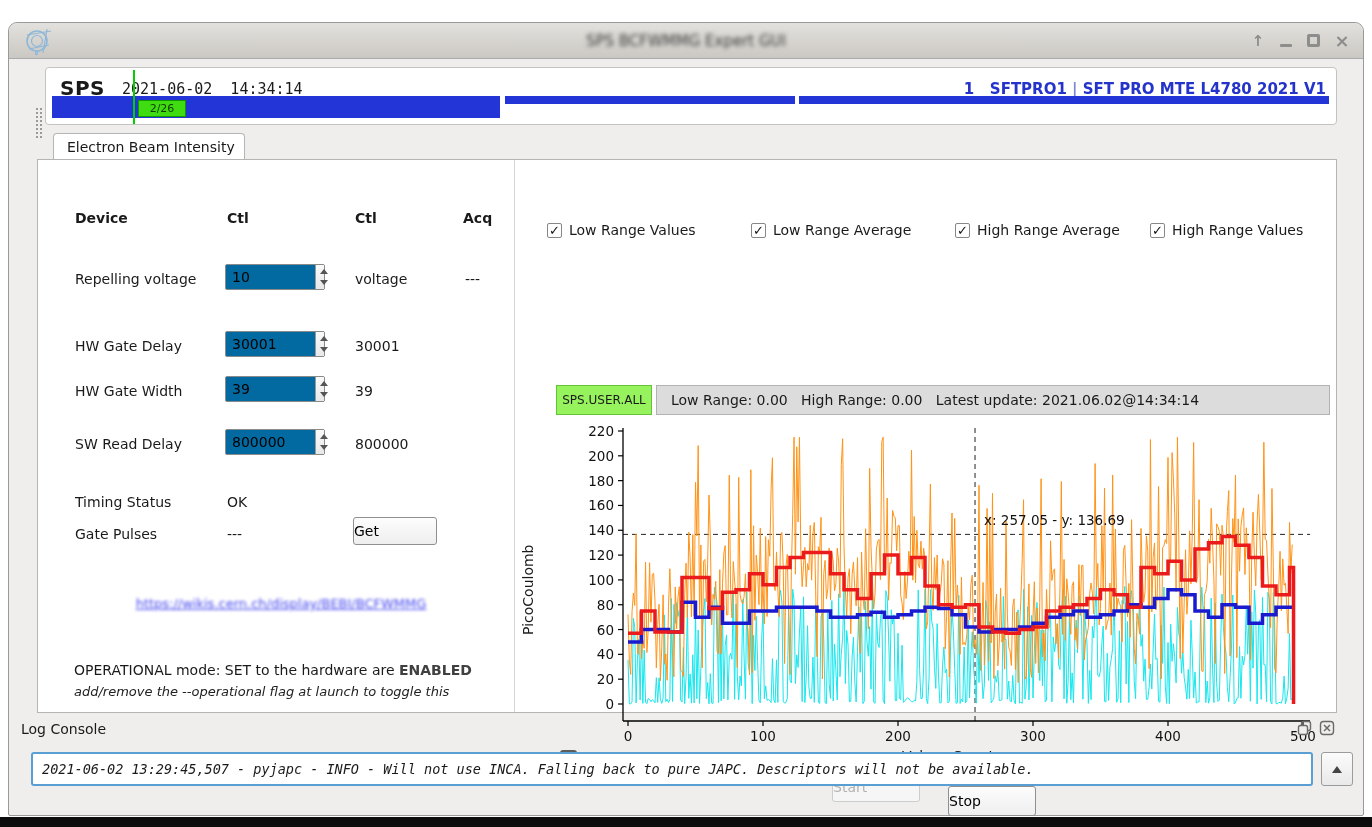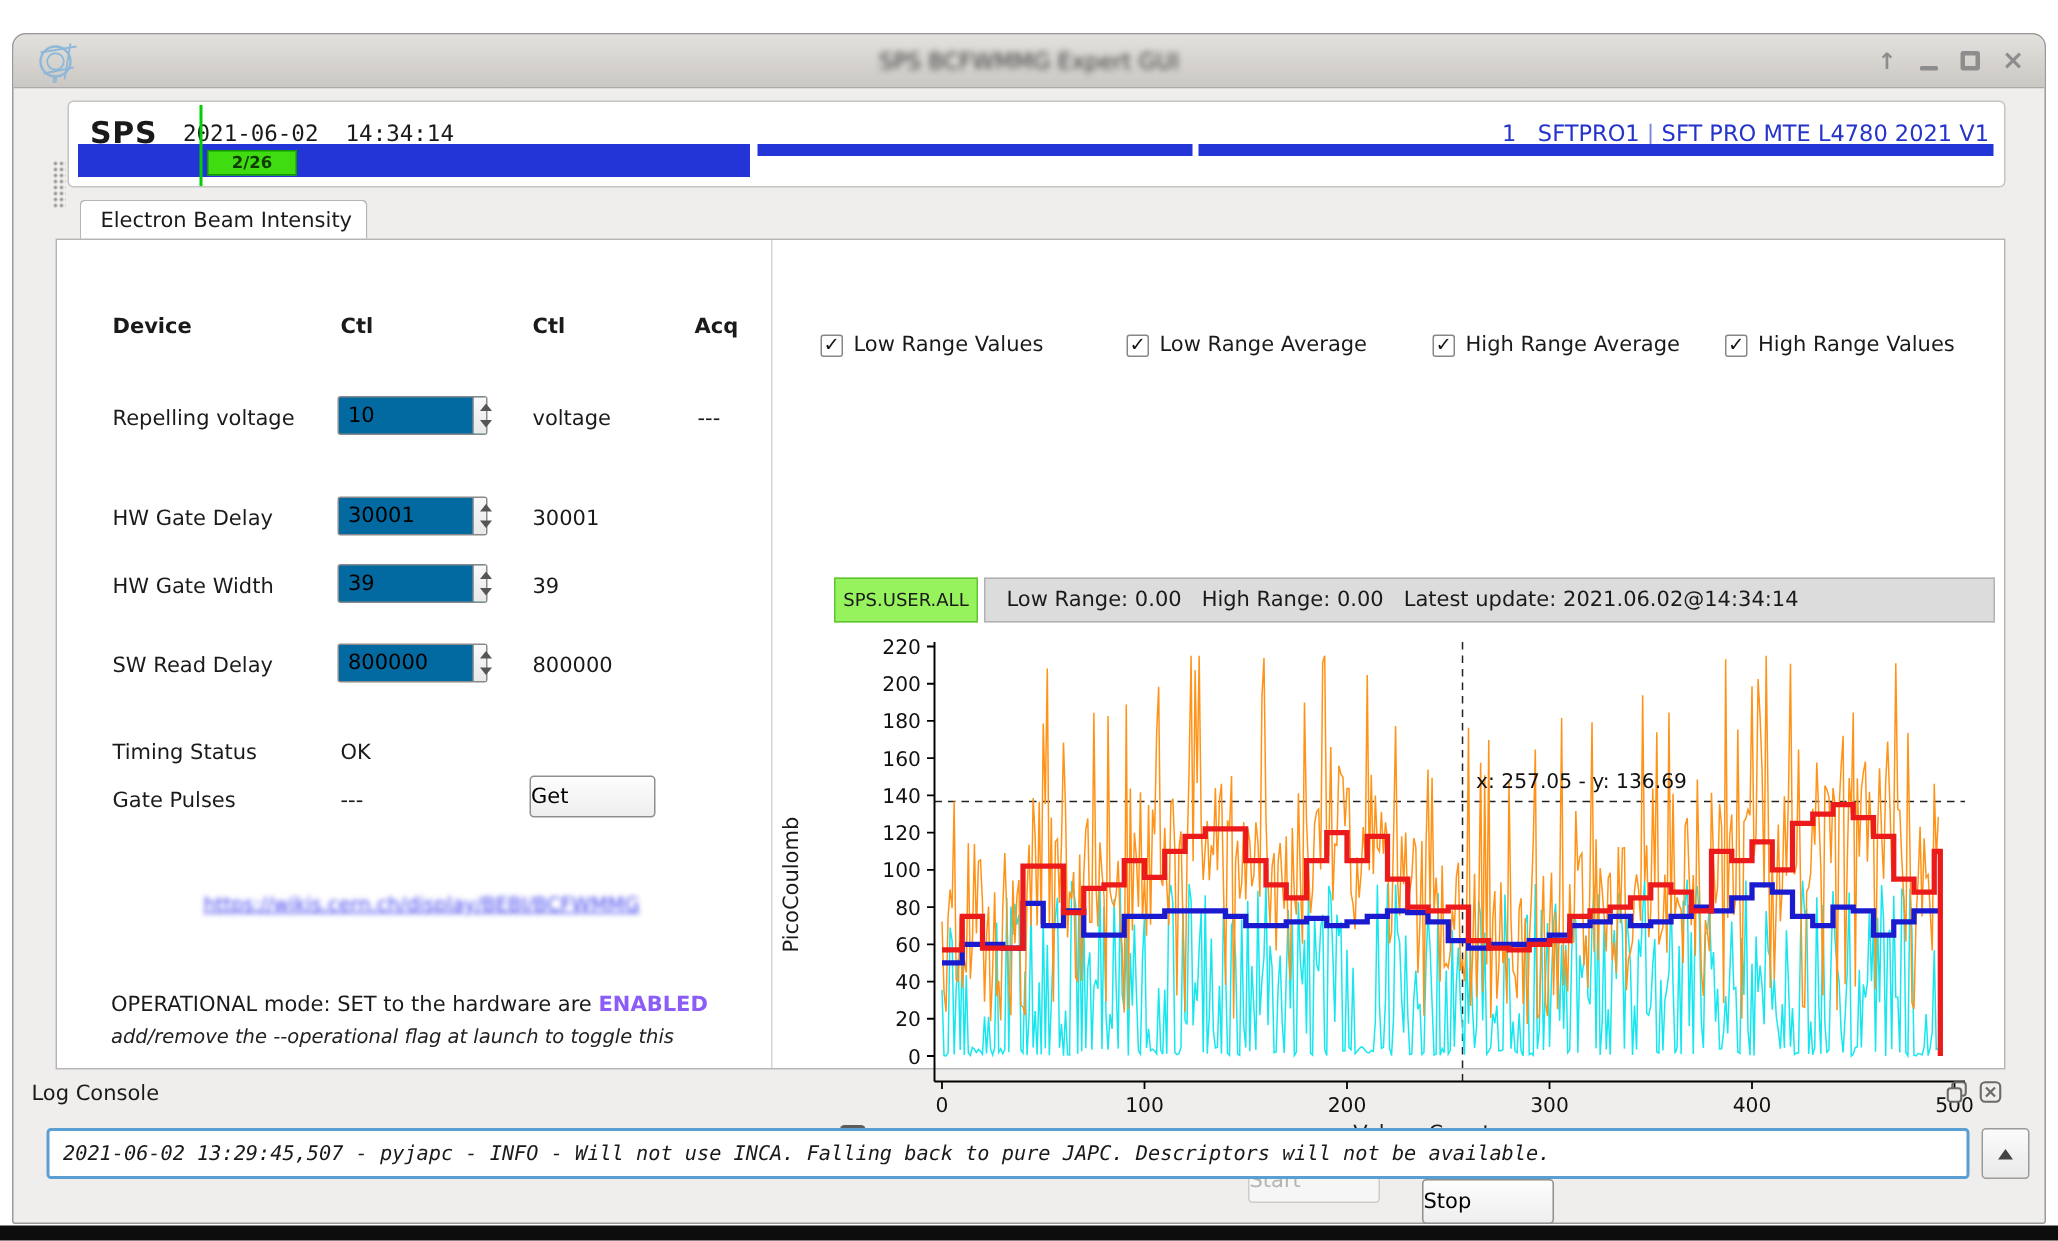--- a/index.html
+++ b/index.html
@@ -13,48 +13,48 @@
   .winbtn { top:7px; width:24px; height:22px; color:#8d8d8d; font-size:15px; font-weight:bold; text-align:center; line-height:22px; cursor:default; }
   #btn-shade{ left:1237px; } #btn-min{ left:1265px; } #btn-max{ left:1293px; } #btn-close{ left:1321px; font-size:18px; }
   #btn-min .bar { position:absolute; left:6px; top:14px; width:12px; height:3px; background:#8d8d8d; border-radius:1px;}
   #btn-max .sq  { position:absolute; left:5px; top:4px; width:13px; height:13px; border:3px solid #8d8d8d; border-radius:2px;}
 
   
   #grip { left:26px; top:84px; width:9px; height:32px; background-image:radial-gradient(#9a9a9a 1px, transparent 1.2px); background-size:4px 4px; }
   #telegram { left:36px; top:44px; width:1292px; height:58px; background:#ffffff; border:1px solid #c3c3c3; border-radius:4px; }
   #tg-machine { left:14px; top:8px; font-size:20px; font-weight:bold; letter-spacing:.5px; }
   #tg-time { left:76px; top:12px; font-family:"DejaVu Sans Mono","Liberation Mono",monospace; font-size:15px; white-space:pre; }
-  #tg-right { right:10px; top:12px; font-size:15px; font-weight:normal; color:#2433c9; white-space:pre; }
+  #tg-right { right:10px; top:12px; font-size:15px; font-weight:bold; color:#2433c9; white-space:pre; }
   .tg-bar { background:#2435d8; }
   #bar1 { left:6px;  top:28px; width:448px; height:22px; }
   #bar2 { left:459px; top:28px; width:290px; height:8px; }
   #bar3 { left:753px; top:28px; width:530px; height:8px; }
   #tg-cursor { left:87px; top:2px; width:2px; height:54px; background:#00cf00; }
-  #tg-badge { left:92px; top:32px; width:60px; height:17px; background:#3fdc12; border:1px solid #0f9b00; font-size:11px; font-weight:bold; text-align:center; line-height:15px; color:#072; color:#103b00; }
+  #tg-badge { left:92px; top:32px; width:48px; height:17px; background:#3fdc12; border:1px solid #0f9b00; font-size:11px; font-weight:normal; text-align:center; line-height:15px; color:#072; color:#103b00; }
 
   
   #tab { left:28px; top:110px; width:192px; height:27px; background:#ffffff; border:1px solid #b5b5b5; border-bottom:none; border-radius:4px 4px 0 0; font-size:14px; line-height:27px; padding-left:13px;margin-left:16px; }
   #content { left:28px; top:136px; width:1300px; height:554px; background:#ffffff; border:1px solid #b5b5b5; }
   #splitter { left:476px; top:0; width:1px; height:552px; background:#d6d6d6; }
 
   
   .hdr { font-size:14px; font-weight:bold; }
   .cell { font-size:14px; }
   .spin { width:100px; height:26px; border:1px solid #8a8a8a; border-radius:2px; background:#0369a1; display:flex; }
   .spin input { flex:1 1 auto; min-width:0; border:none; outline:none; font-size:14px; padding-left:6px; font-family:inherit; background:transparent; }
   .spin .btns { width:17px; border-left:1px solid #9a9a9a; display:flex; flex-direction:column; background:linear-gradient(#fafafa,#e8e8e8); }
   .spin .btns div { flex:1; position:relative; }
   .spin .up::after, .spin .dn::after { content:""; position:absolute; left:4px; border-left:4px solid transparent; border-right:4px solid transparent; }
   .spin .up::after { top:4px; border-bottom:5px solid #555; }
   .spin .dn::after { bottom:4px; border-top:5px solid #555; }
   .qbtn { background:linear-gradient(#fdfdfd,#eeeeee); border:1px solid #8f8f8f; border-radius:3px; font-size:14px; text-align:left; font-family:inherit; }
   .qbtn:disabled, .qbtn.disabled { color:#b3b3b3; border-color:#cccccc; background:#f6f6f6; }
   #wiki-link { font-size:13px; color:#4446ee; text-decoration:underline; filter:blur(1.8px); }
   #op-line { font-size:14px; }
-  #op-status { color:#8b5cf6; font-weight:bold; }
+  #op-status { color:#404040; font-weight:bold; }
   #op-note { font-size:13px; font-style:italic; color:#222; }
 
   
   .cb { width:15px; height:15px; background:#fff; border:1px solid #878787; border-radius:2px; font-size:13px; line-height:13px; text-align:center; color:#111; display:inline-block; }
   .cb-label { font-size:14px; margin-left:7px; }
   .cb-group { display:flex; align-items:center; height:16px; }
   #user-badge { left:518px; top:225px; width:96px; height:30px; background:#97f35d; border:1px solid #62c335; font-size:12px; text-align:center; line-height:28px; }
   #info-bar { left:618px; top:225px; width:674px; height:30px; background:#dcdcdc; border:1px solid #b2b2b2; font-size:14px; line-height:28px; padding-left:14px; white-space:pre; }
   #ylabel { left:482px; top:330px; width:26px; height:200px; font-size:14px; color:#1a1a1a; writing-mode:vertical-rl; transform:rotate(180deg); text-align:center; }
   #xlabel { left:560px; top:588px; width:700px; text-align:center; font-size:14px; }

